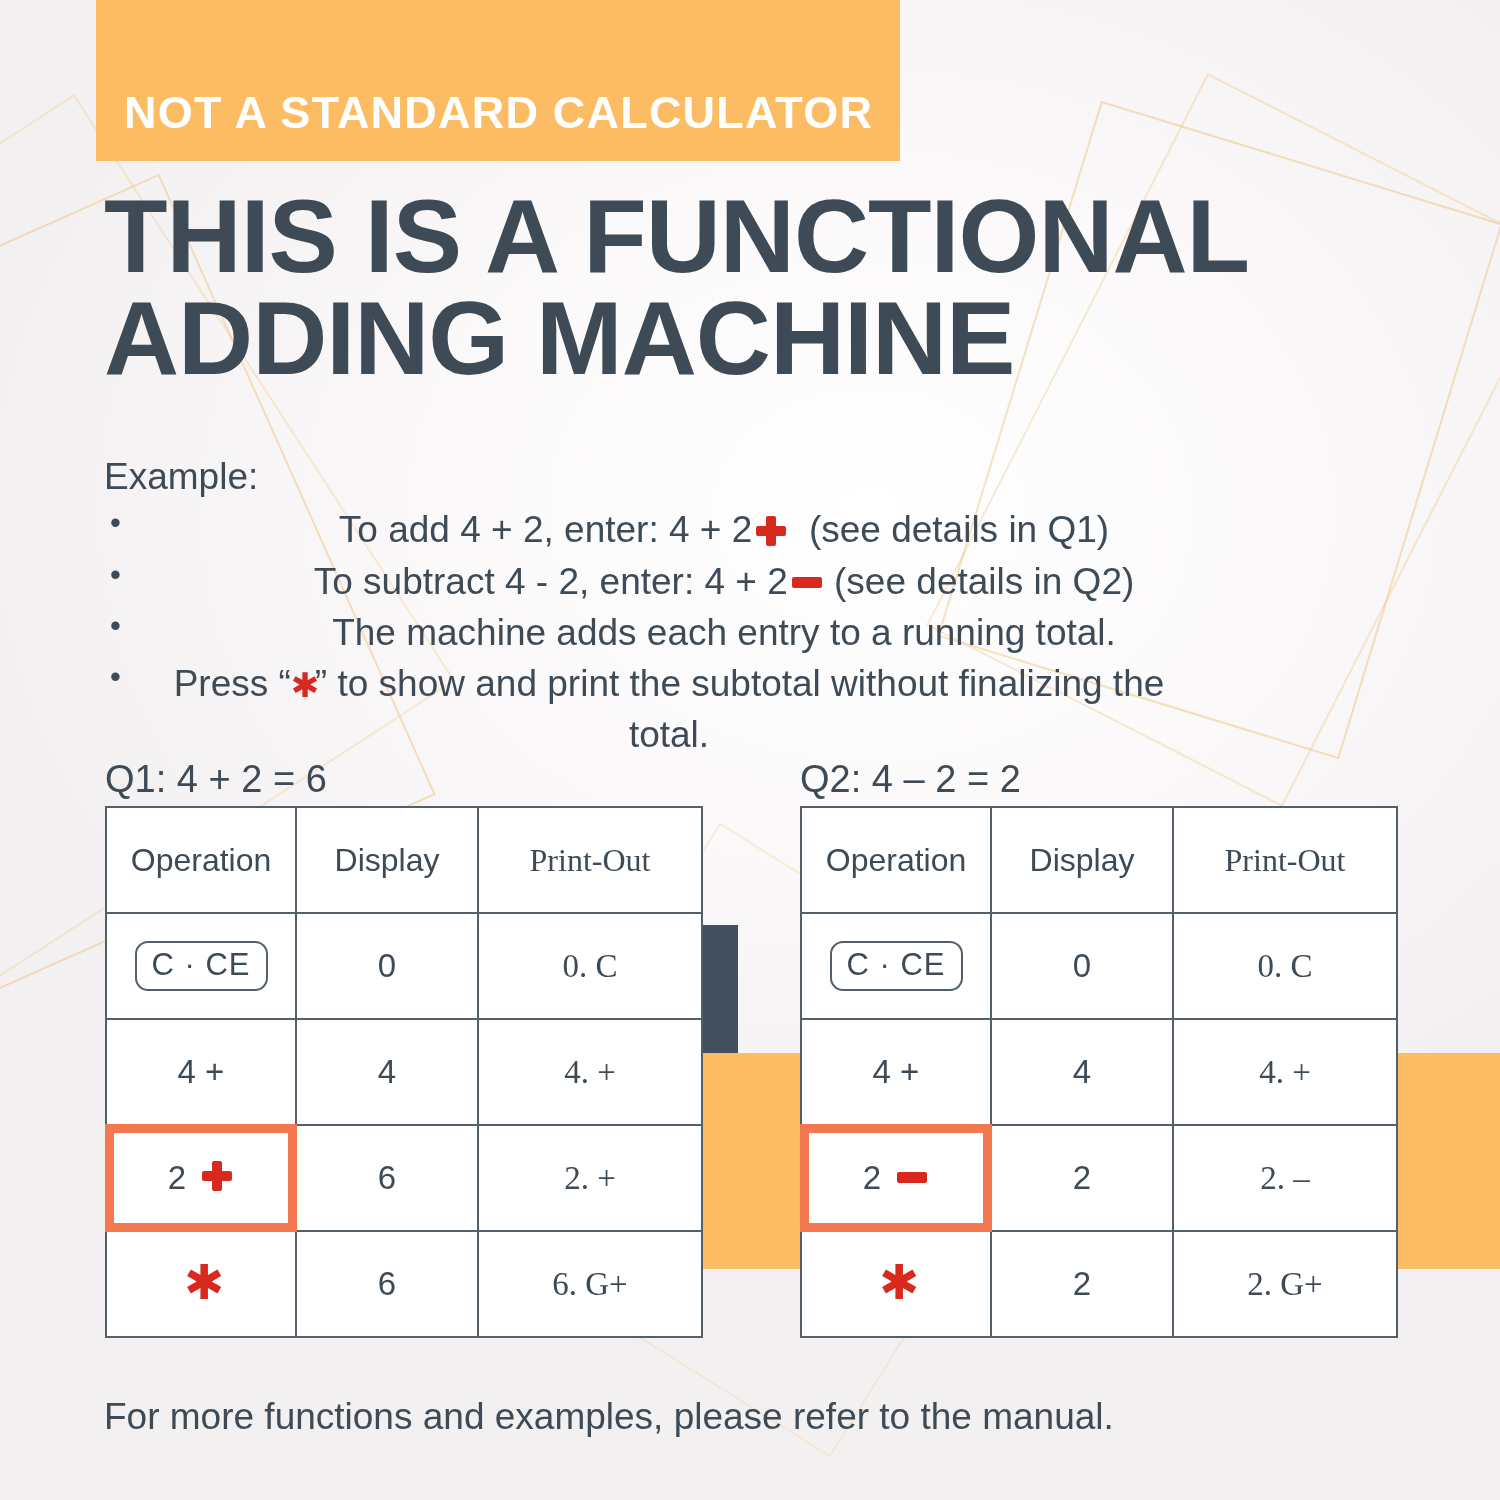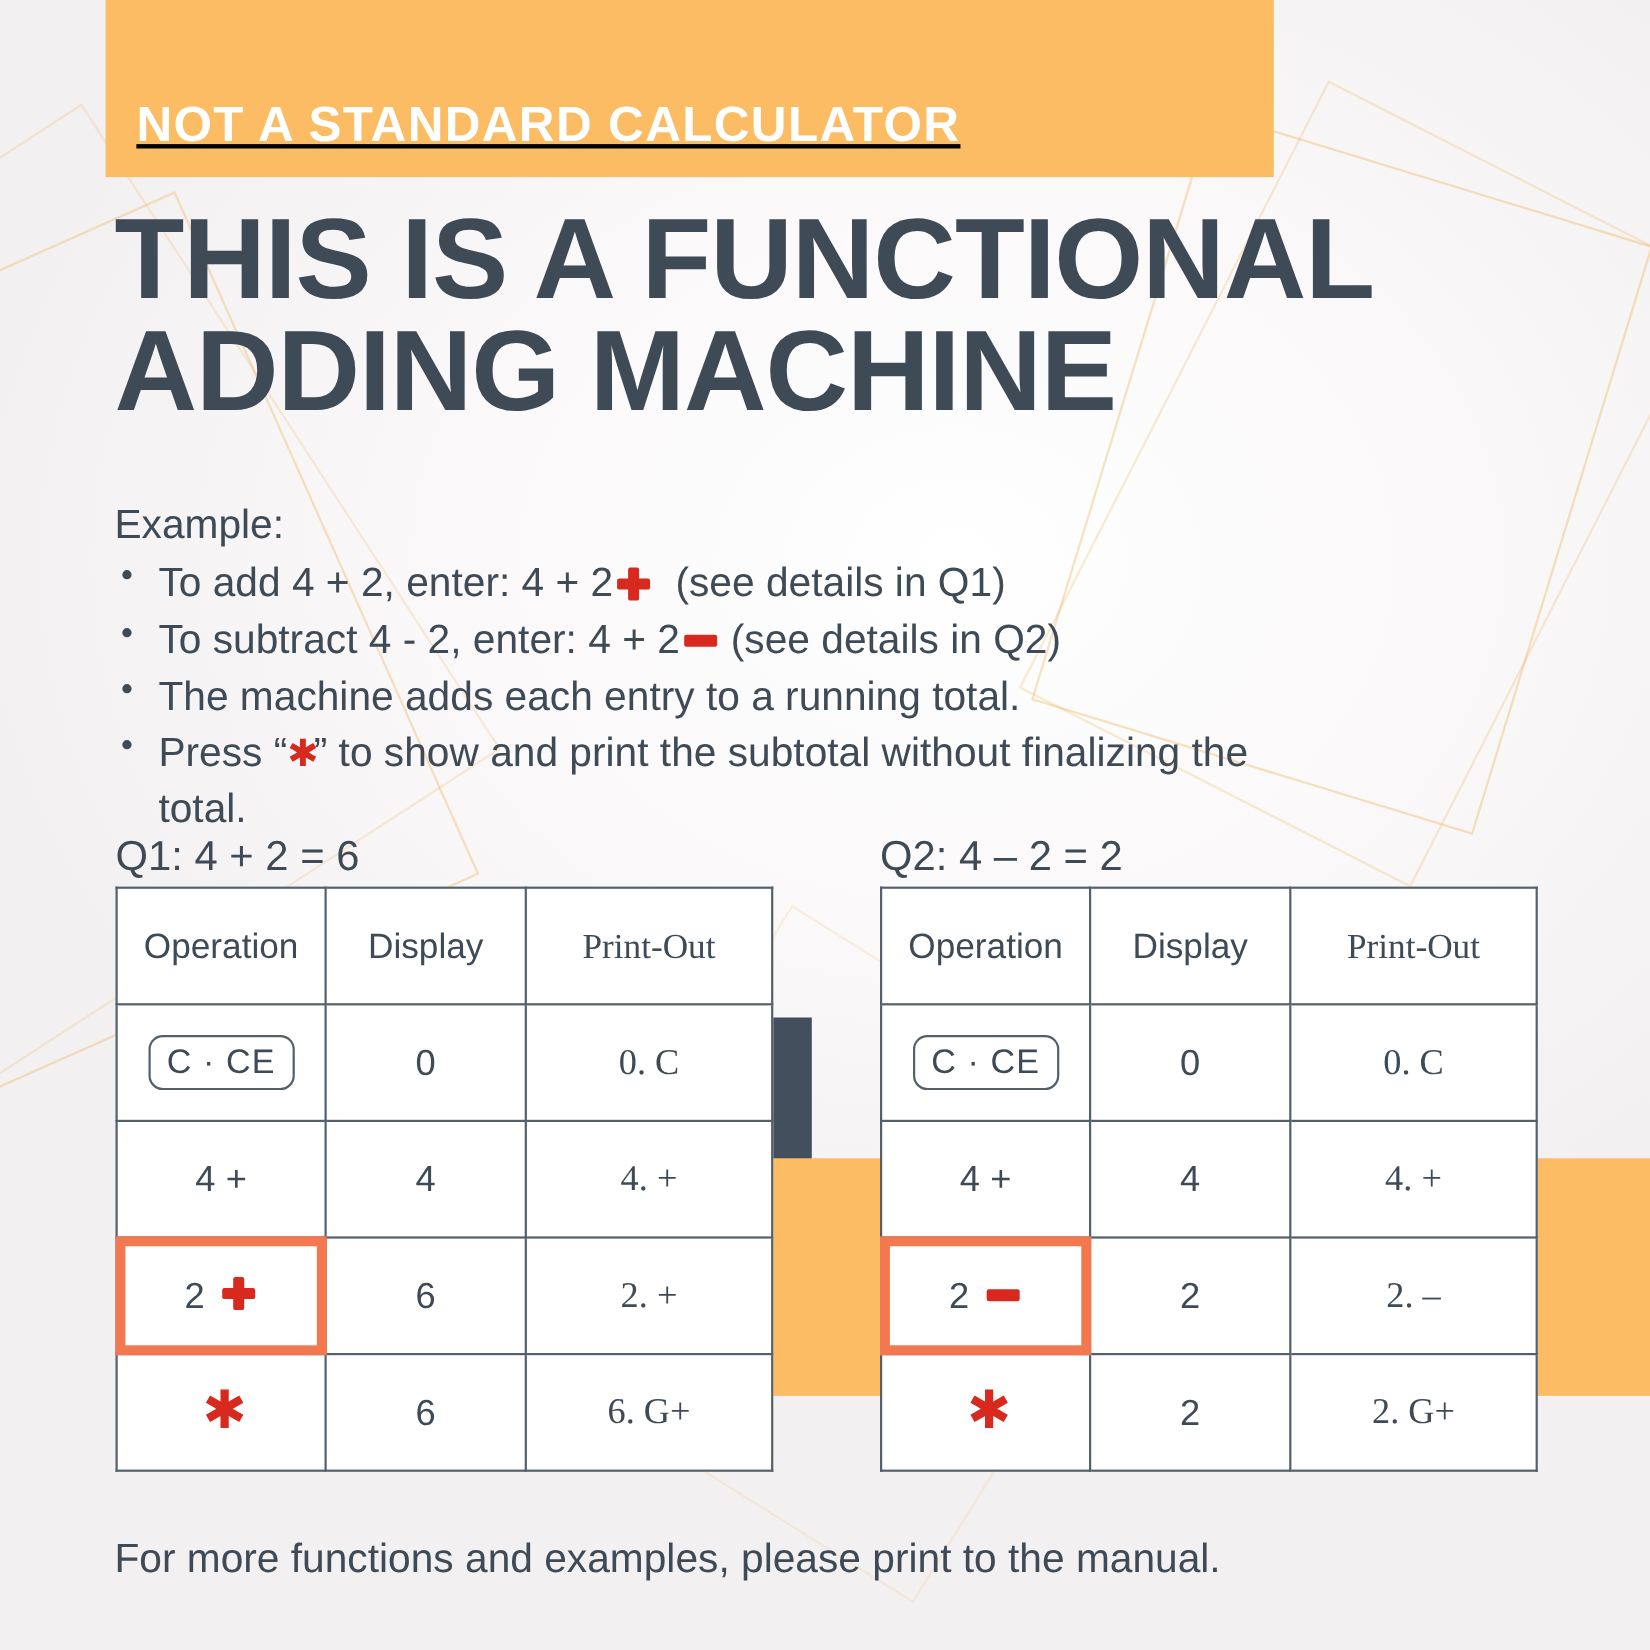--- a/index.html
+++ b/index.html
@@ -67,26 +67,25 @@
     width: 430px; height: 480px;
     transform: rotate(32deg);
     border-color: rgba(240, 195, 120, 0.22);
   }
 
   
   .banner {
     position: absolute;
     left: 96px;
     top: 0;
-    width: 1062px;
+    width: 804px;
     height: 161px;
     background: #fbbc64;
     display: flex;
     align-items: flex-end;
-    text-decoration: underline;
   }
   .banner-text {
     color: #ffffff;
     font-size: 45px;
     font-weight: bold;
     letter-spacing: 1.2px;
     line-height: 1;
     padding: 0 0 26px 28px;
     white-space: nowrap;
     font-family: "Liberation Sans", sans-serif;
@@ -115,21 +114,21 @@
     top: 424px;
     width: 1200px;
     color: #3e4b57;
     font-size: 37px;
     line-height: 1.36;
     font-family: "Liberation Sans", sans-serif;
     margin-top: 28px;
   }
   .example-label { display: block; margin-bottom: 3px; }
 
-  ul.bullets { list-style: none; }
+  ul.bullets { list-style: none; text-align: center; }
   ul.bullets li {
     position: relative;
     padding-left: 40px;
     margin-bottom: 1px;
     white-space: nowrap;
   }
   ul.bullets li.wrap { white-space: normal; width: 1090px; }
   ul.bullets li::before {
     content: "\2022";
     position: absolute;
@@ -417,15 +416,15 @@
                 <span class="sym sym-star cell"></span>
               </div>
         </td>
         <td class="c-disp">2</td>
         <td class="c-print">2. G+</td>
       </tr>
     </tbody>
       </table>
   </div>
 
-  <div class="footer-note">For more functions and examples, please print to the manual.</div>
+  <div class="footer-note">For more functions and examples, please refer to the manual.</div>
 
 </div>
 
 </body></html>

